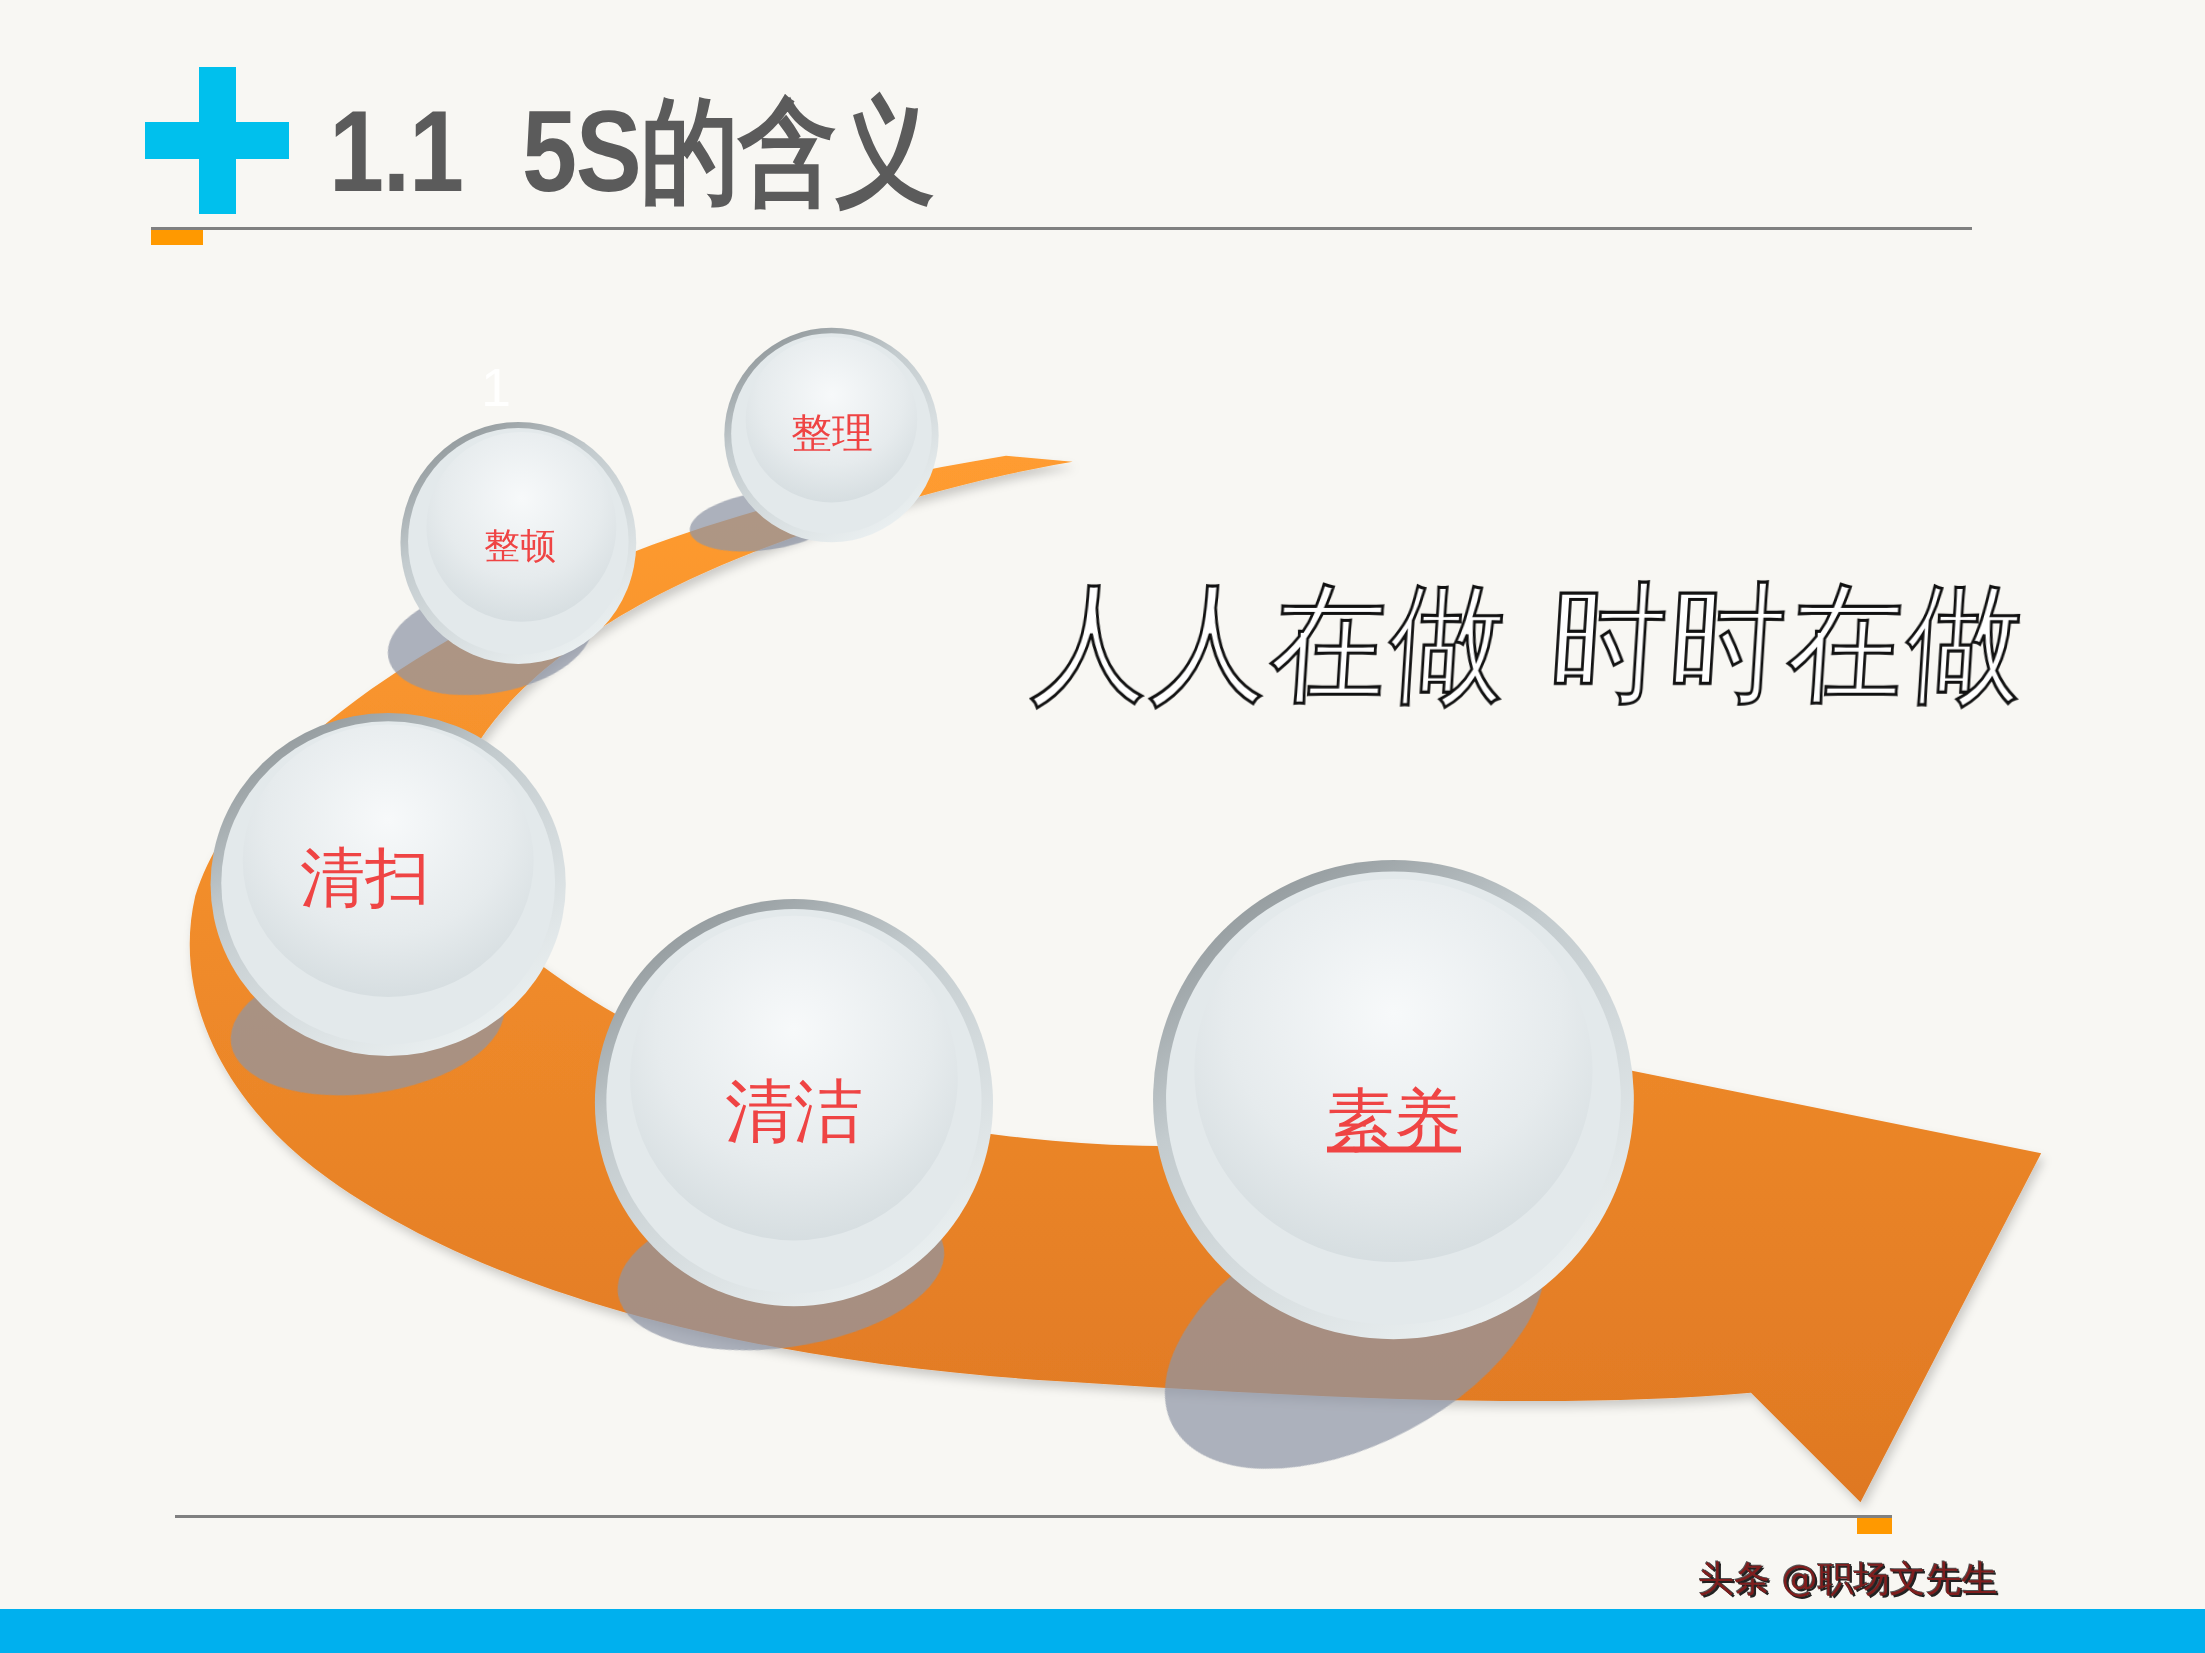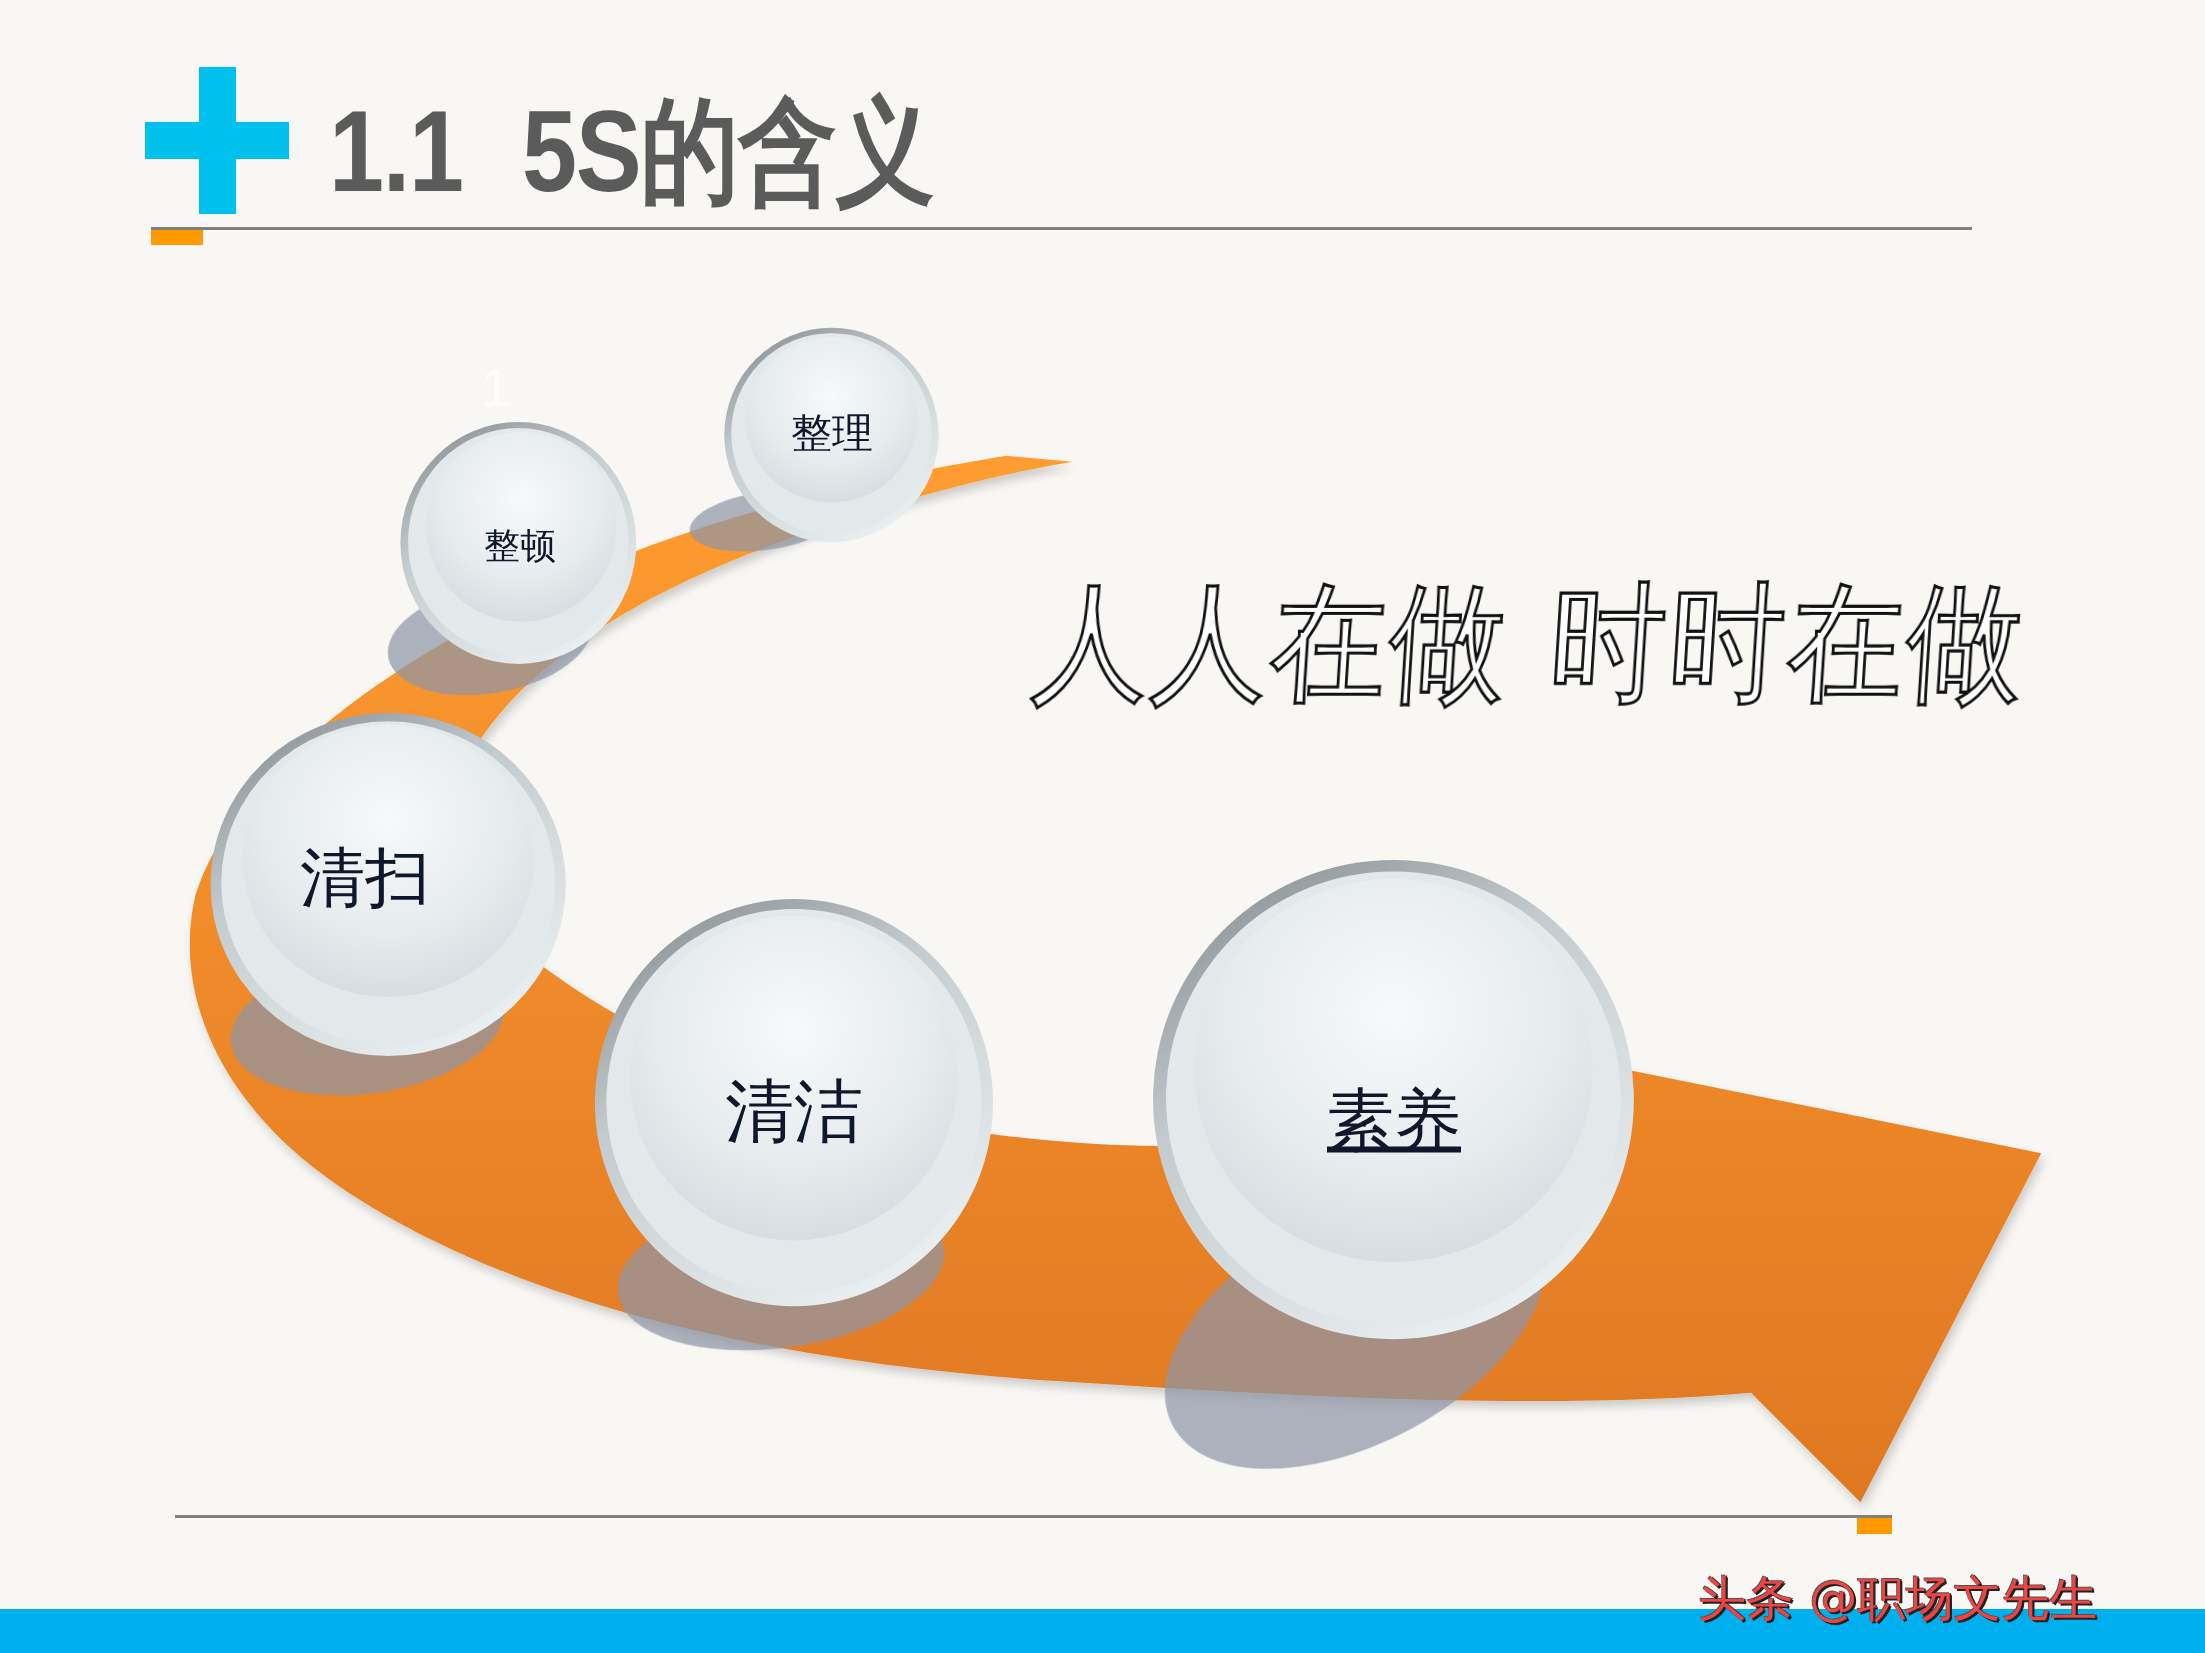--- a/index.html
+++ b/index.html
@@ -20,33 +20,32 @@
     font-size: 115px; color: #5b5b5b; white-space: nowrap;
     letter-spacing: -1.5px; transform: scaleX(0.86); transform-origin: left center;
   }
   .title .num { margin-right: 69px; }
 
   
   .footer-line { left: 175px; top: 1515px; width: 1717px; height: 3.1px; background: #808080; }
   .footer-orange { left: 1857px; top: 1518px; width: 35px; height: 16px; background: #ff9900; }
   .footer-band { left: 0; top: 1609px; width: 2205px; height: 45px; background: #00b0ee; }
   .watermark {
-    left: 1698px; top: 1548px; font-size: 48px; line-height: 61px; color: #ef4444;
+    left: 1698px; top: 1548px; font-size: 36px; line-height: 61px; color: #7f1d1d;
     white-space: nowrap;
     text-shadow: 2.3px 2.3px 0 #222, -0.8px -0.8px 0 #555, 1.5px 0 0 #333;
-    margin-top: 20px;
   }
   .faint-one { left: 481px; top: 356px; font-size: 54px; color: #ffffff; opacity: 0.9;
     font-family: "Liberation Sans", sans-serif; }
 
   
   svg.diagram { position: absolute; left: 0; top: 0; }
 
   .bubble-label {
-    position: absolute; color: #0f172a; white-space: nowrap;
+    position: absolute; color: #ef4444; white-space: nowrap;
     transform: translate(-50%, -50%);
     font-family: "DejaVu Sans", sans-serif;
   }
 
   .slogan {
     left: 1038px; top: 567px; font-size: 129px; line-height: 153px;
     color: #ffffff; white-space: nowrap; font-family: "DejaVu Serif", serif;
     -webkit-text-stroke: 3.1px #111; letter-spacing: 3.1px;
     transform: scaleX(0.9) skewX(-4deg); transform-origin: left top;
   }

